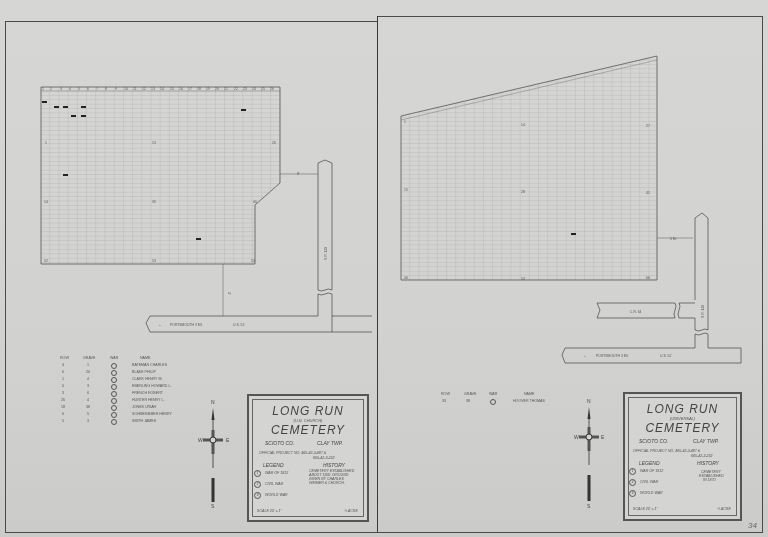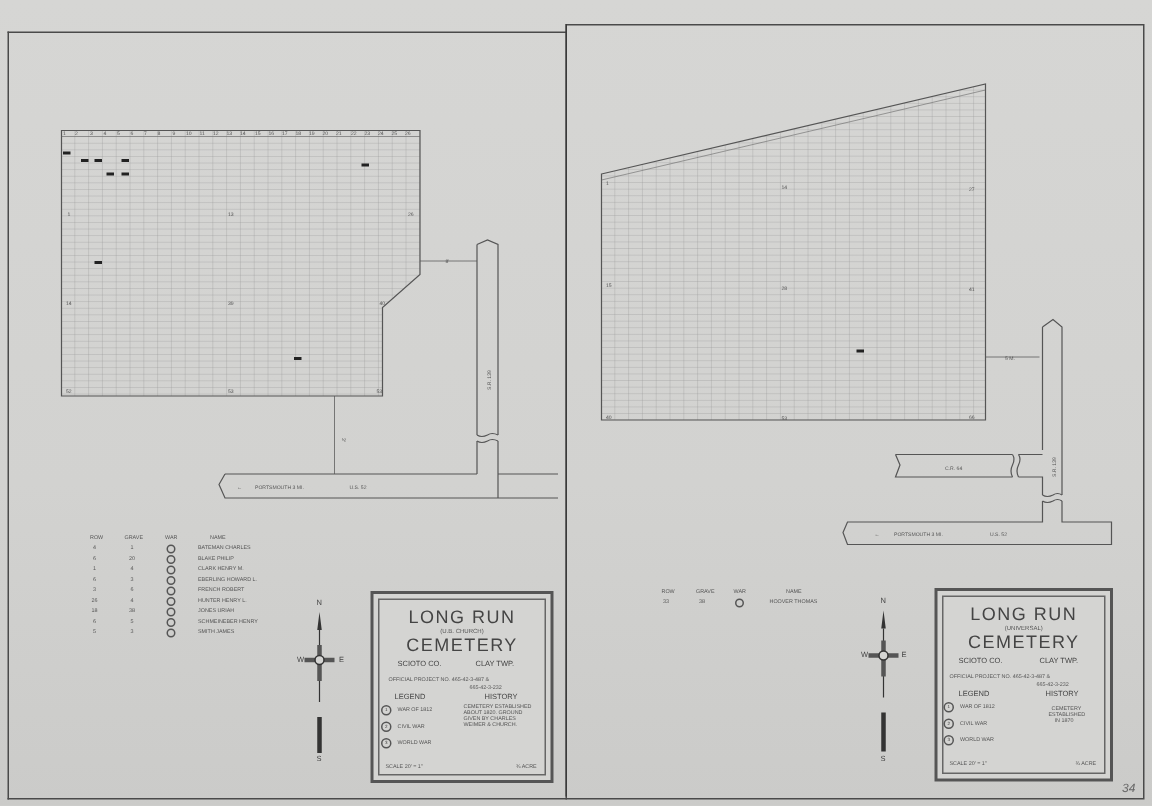--- a/index.html
+++ b/index.html
@@ -4,21 +4,21 @@
 <style>
   html,body{margin:0;padding:0;}
   body{width:768px;height:537px;background:#cfcfcd;position:relative;overflow:hidden;font-family:"Liberation Sans",sans-serif;color:#3a3a3a;}
   .sheet{position:absolute;left:0;top:0;width:768px;height:537px;background:linear-gradient(180deg,#d6d6d4 0%,#d2d2d0 60%,#cbcbc9 100%);}
   .frame{position:absolute;border:1px solid #4a4a4a;}
   .panel-left{left:5px;top:21px;width:372px;height:510px;border-right:none;}
   .panel-right{left:377px;top:16px;width:384px;height:515px;}
   .divider{position:absolute;left:377px;top:16px;width:1px;height:515px;background:#3a3a3a;}
   svg{position:absolute;left:0;top:0;}
   .tiny{font-size:3.4px;fill:#555;}
-  .title-box{position:absolute;border:2px solid #555;background:#d4d4d2;}
+  .title-box{position:absolute;border:2px solid #555;background:#d4d4d2;font-style:italic;}
   .title-box .inner{position:absolute;left:3px;top:3px;right:3px;bottom:3px;border:1px solid #666;}
   .t-big{position:absolute;left:0;right:0;text-align:center;font-size:12px;letter-spacing:1px;color:#444;}
   .t-small{position:absolute;left:0;right:0;text-align:center;font-size:4px;color:#555;}
   .t-line{position:absolute;font-size:5px;color:#444;white-space:nowrap;}
   .t-tiny{position:absolute;font-size:3.6px;color:#555;white-space:nowrap;}
   .leg-circle{position:absolute;width:5px;height:5px;border:1px solid #555;border-radius:50%;font-size:3px;text-align:center;line-height:5px;}
   .tbl{position:absolute;font-size:3.6px;color:#555;}
   .tbl .row{position:absolute;left:0;white-space:nowrap;}
   .tbl span{position:absolute;}
   .wcirc{display:inline-block;width:4px;height:4px;border:0.8px solid #555;border-radius:50%;}

